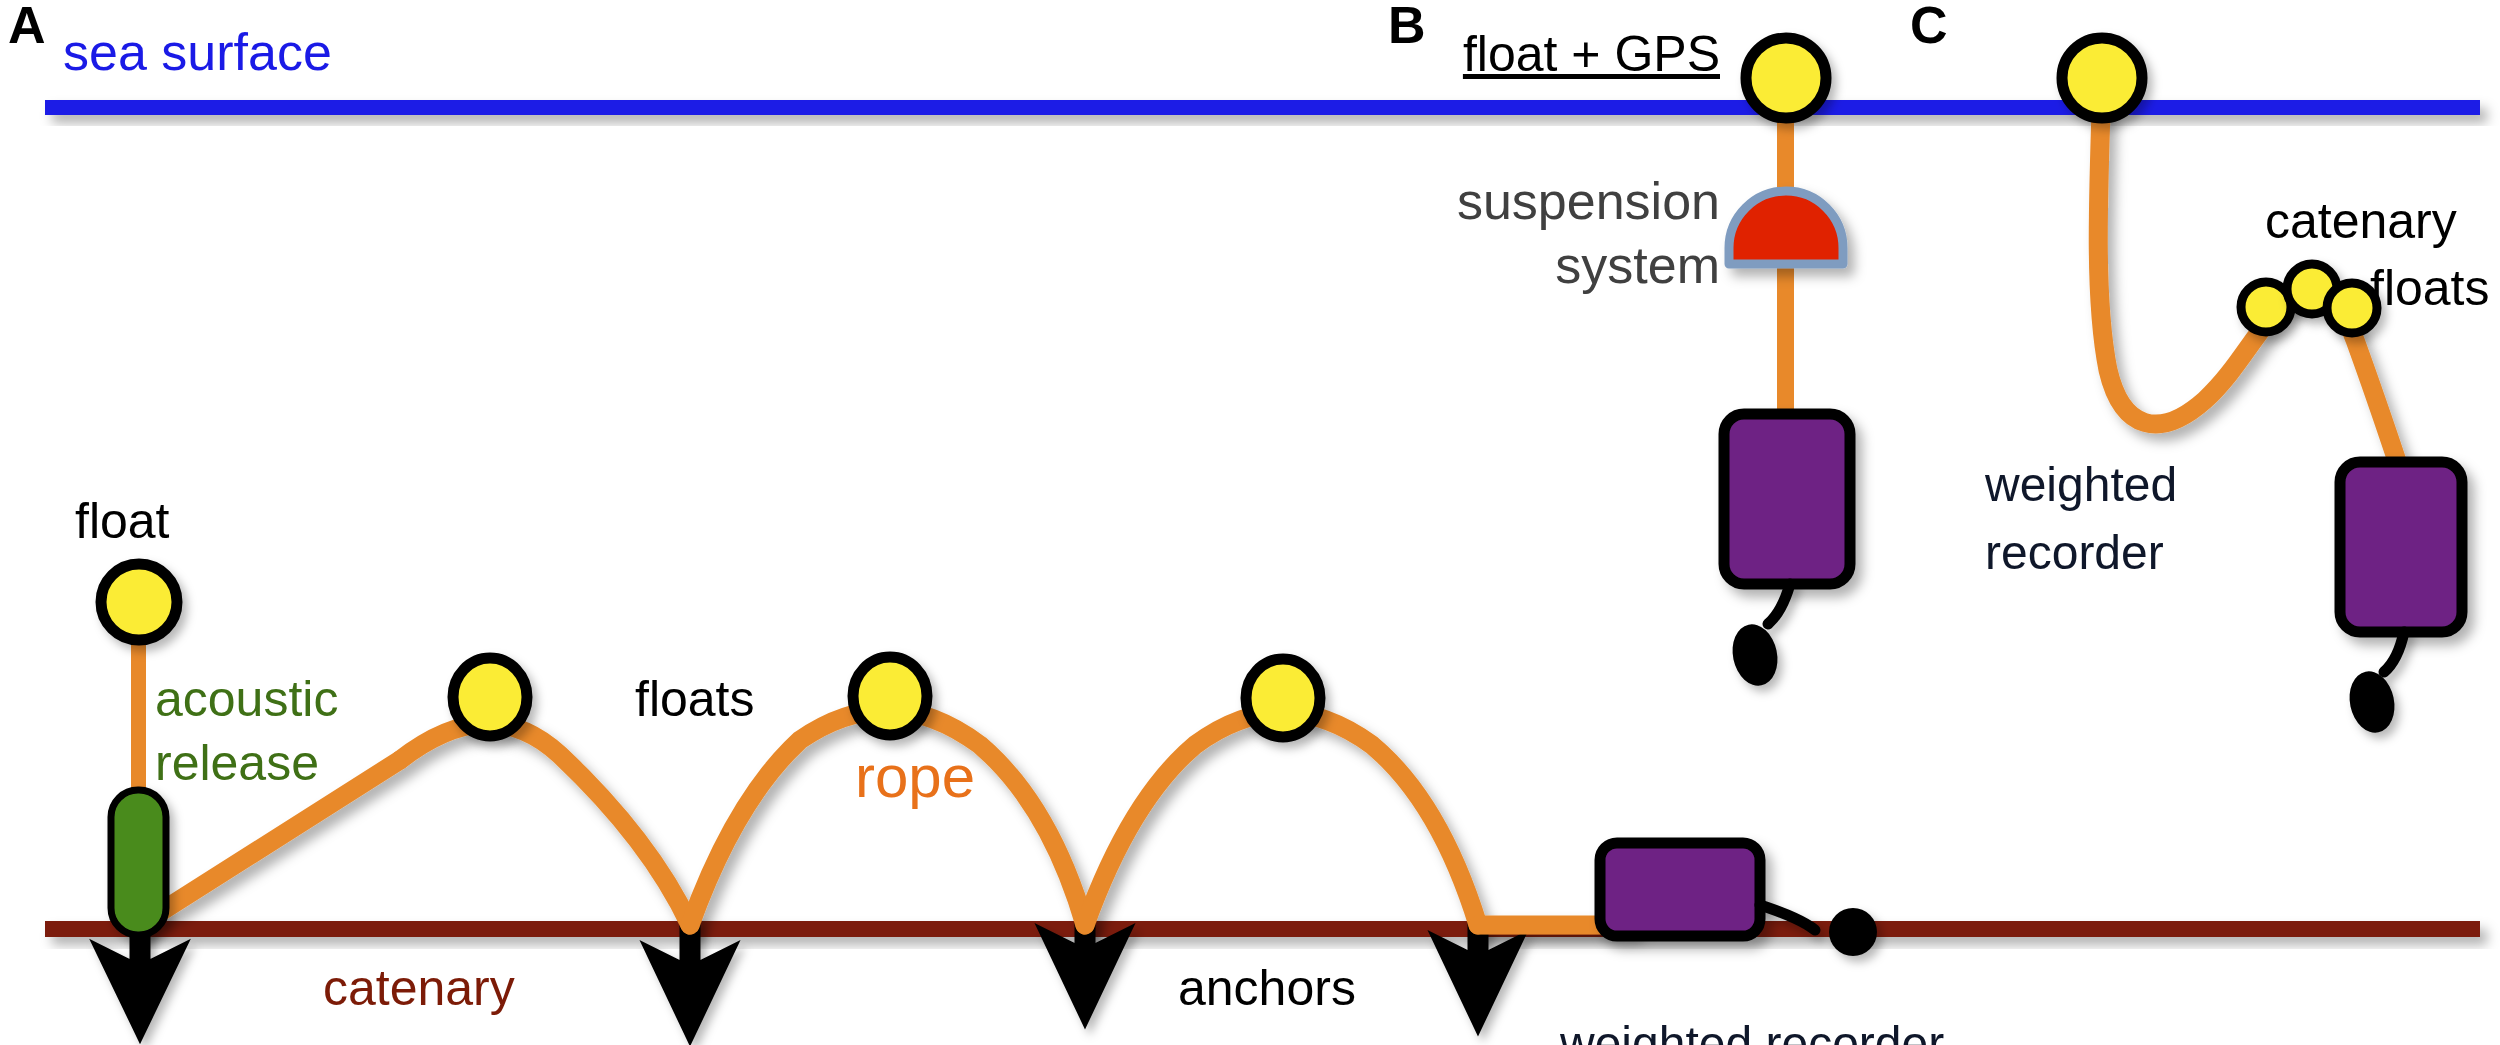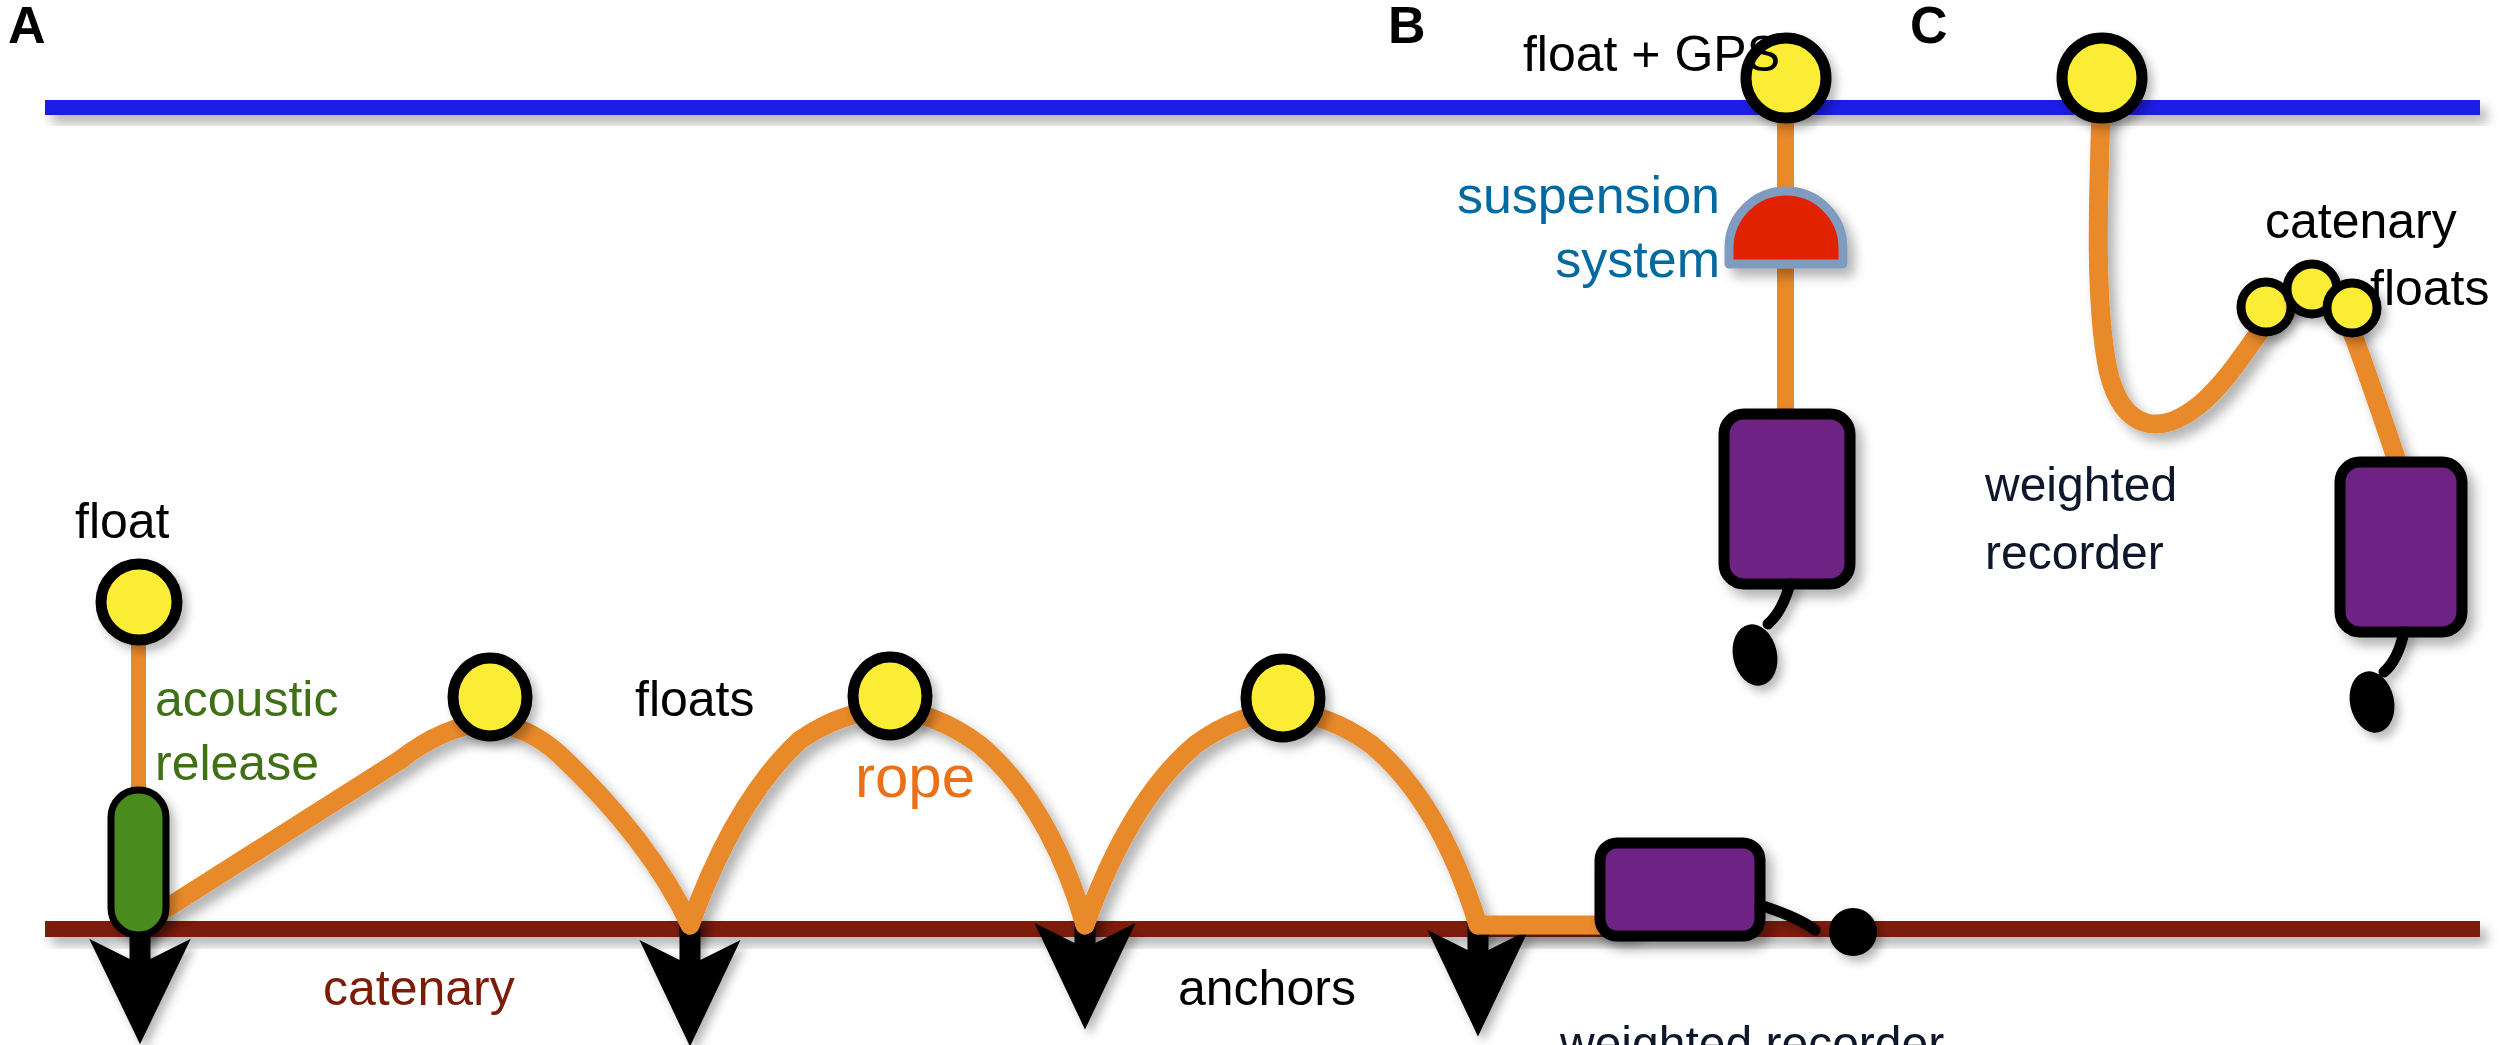--- a/index.html
+++ b/index.html
@@ -33,21 +33,21 @@
     font-family: "Liberation Sans", sans-serif;
   }
   .panel-letter {
     font-weight: bold;
     font-size: 52px;
     color: #000000;
   }
   .t-black { color: #000000; font-size: 50px; text-align: center; }
   .t-blue  { color: #1a1ae6; font-size: 52px; }
   .t-green { color: #3f7016; font-size: 50px; }
-  .t-red   { color: #0369a1; font-size: 52px; }
+  .t-red   { color: #404040; font-size: 52px; margin-top: 6px; }
   .t-purple{ color: #0f172a; font-size: 48px; }
   .t-orange{ color: #e8711a; font-size: 60px; }
   .t-maroon{ color: #7c1b07; font-size: 50px; }
   .t-right  { text-align: right; }
 </style>
 </head>
 <body>
 
 <div id="stage">
 
@@ -182,37 +182,38 @@
       </g>
     </g>
   </svg>
 
   <div class="lbl panel-letter" style="left:8px; top:-2px;">A</div>
 
   <div class="lbl panel-letter" style="left:1388px; top:-2px;">B</div>
 
   <div class="lbl panel-letter" style="left:1910px; top:-2px;">C</div>
 
+  <div class="lbl t-blue" style="left:63px; top:25px;">sea surface</div>
 
   <div class="lbl t-black" style="left:75px; top:495px;">float</div>
 
   <div class="lbl t-green" style="left:155px; top:673px;">acoustic</div>
   <div class="lbl t-green" style="left:155px; top:737px;">release</div>
 
   <div class="lbl t-black" style="left:635px; top:673px;">floats</div>
 
   <div class="lbl t-orange" style="left:855px; top:745px;">rope</div>
 
   <div class="lbl t-maroon" style="left:323px; top:962px;">catenary</div>
 
   <div class="lbl t-black" style="left:1178px; top:962px;">anchors</div>
 
   <div class="lbl t-purple" style="left:1540px; top:1019px;margin-left:20px;">weighted recorder</div>
 
-  <div class="lbl t-black t-right" style="left:1440px; top:28px; width:340px;">float + GPS</div>
+  <div class="lbl t-black t-right" style="left:1380px; top:28px; width:340px;text-decoration:underline;">float + GPS</div>
 
   <div class="lbl t-red t-right" style="left:1390px; top:168px; width:330px;">suspension</div>
   <div class="lbl t-red t-right" style="left:1390px; top:232px; width:330px;">system</div>
 
 
   <div class="lbl t-black" style="left:2265px; top:195px;">catenary</div>
   <div class="lbl t-black" style="left:2370px; top:262px;">floats</div>
 
   <div class="lbl t-purple" style="left:1985px; top:460px;">weighted</div>
   <div class="lbl t-purple" style="left:1985px; top:528px;">recorder</div>

